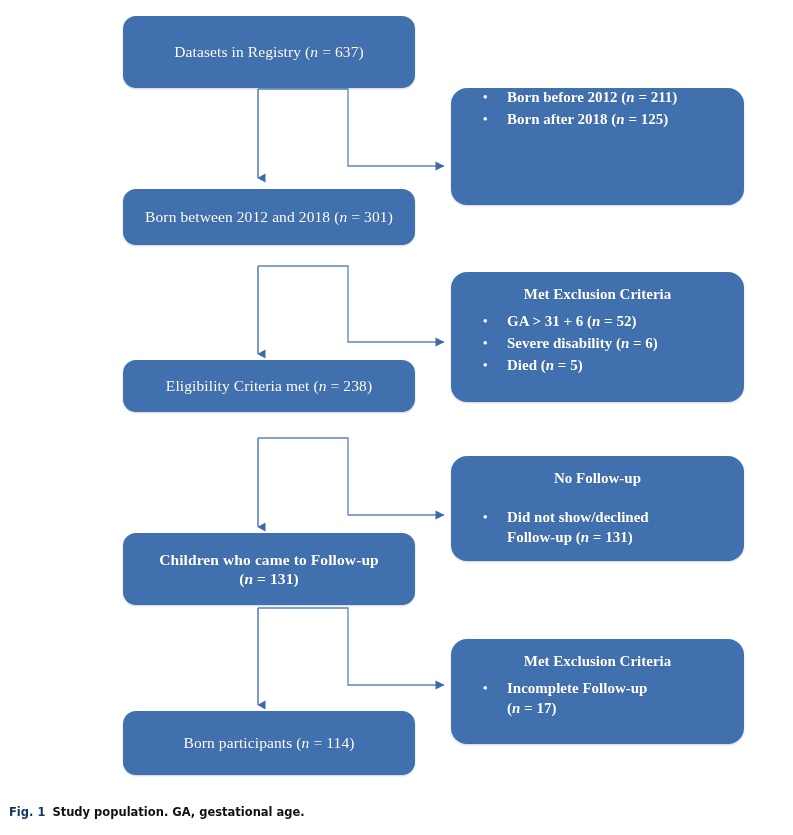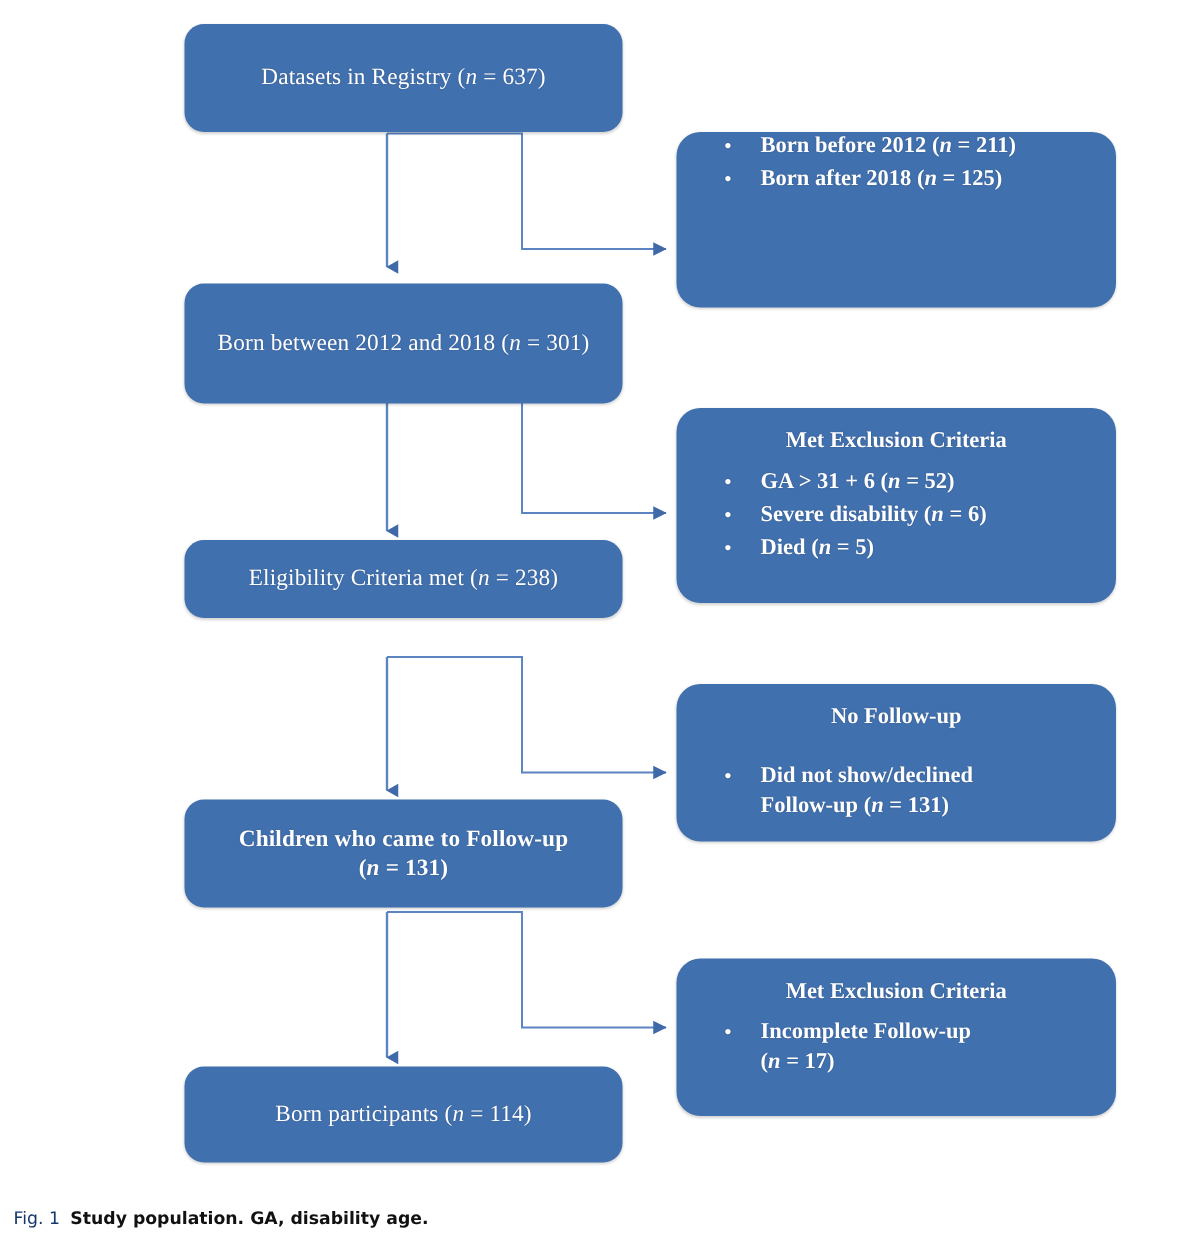--- a/index.html
+++ b/index.html
@@ -98,21 +98,21 @@
   .caption {
     position: absolute;
     left: 9px;
     top: 805px;
     font-family: "DejaVu Sans", sans-serif;
     font-size: 11.5px;
     color: #1a1a1a;
     white-space: nowrap;
   }
   .caption .figlabel {
-    font-weight: normal;
+    font-weight: bold;
     color: #14366b;
     margin-right: 7px;
     text-align: right;
   }
   .caption .captext { font-weight: bold; color: #111111; }
 </style>
 </head>
 <body>
 
 <div id="canvas">
@@ -147,21 +147,21 @@
       <path d="M258,608 L348,608 L348,685 L444,685" fill="none" stroke="#5b84c0" stroke-width="1.3" marker-end="url(#arrowRight)"></path>
     </g>
   </svg>
 
   <div class="node primary" style="left:123px; top:16px; width:292px; height:72px;">
     <div class="node-line">
       <span>Datasets in Registry (</span><span class="it">n</span><span> = 637)</span>
     </div>
   </div>
 
-  <div class="node primary" style="left:123px; top:189px; width:292px; height:80px;">
+  <div class="node primary" style="left:123px; top:189px; width:292px; height:56px;">
     <div class="node-line">
       <span>Born between 2012 and 2018 (</span><span class="it">n</span><span> = 301)</span>
     </div>
   </div>
 
   <div class="node primary" style="left:123px; top:360px; width:292px; height:52px;">
     <div class="node-line">
       <span>Eligibility Criteria met (</span><span class="it">n</span><span> = 238)</span>
     </div>
   </div>
@@ -217,16 +217,16 @@
   <div class="node side" style="left:451px; top:639px; width:293px; height:105px;">
     <div class="side-title">Met Exclusion Criteria</div>
     <ul class="side-list">
       <li>
         <span class="bullet">•</span><span>Incomplete Follow-up</span><br><span>(</span><span class="it">n</span><span> = 17)</span>
       </li>
     </ul>
   </div>
 
   <div class="caption">
-    <span class="figlabel">Fig. 1</span><span class="captext">Study population. GA, disability age.</span>
+    <span class="figlabel">Fig. 1</span><span class="captext">Study population. GA, gestational age.</span>
   </div>
 
 </div>
 
 </body></html>

